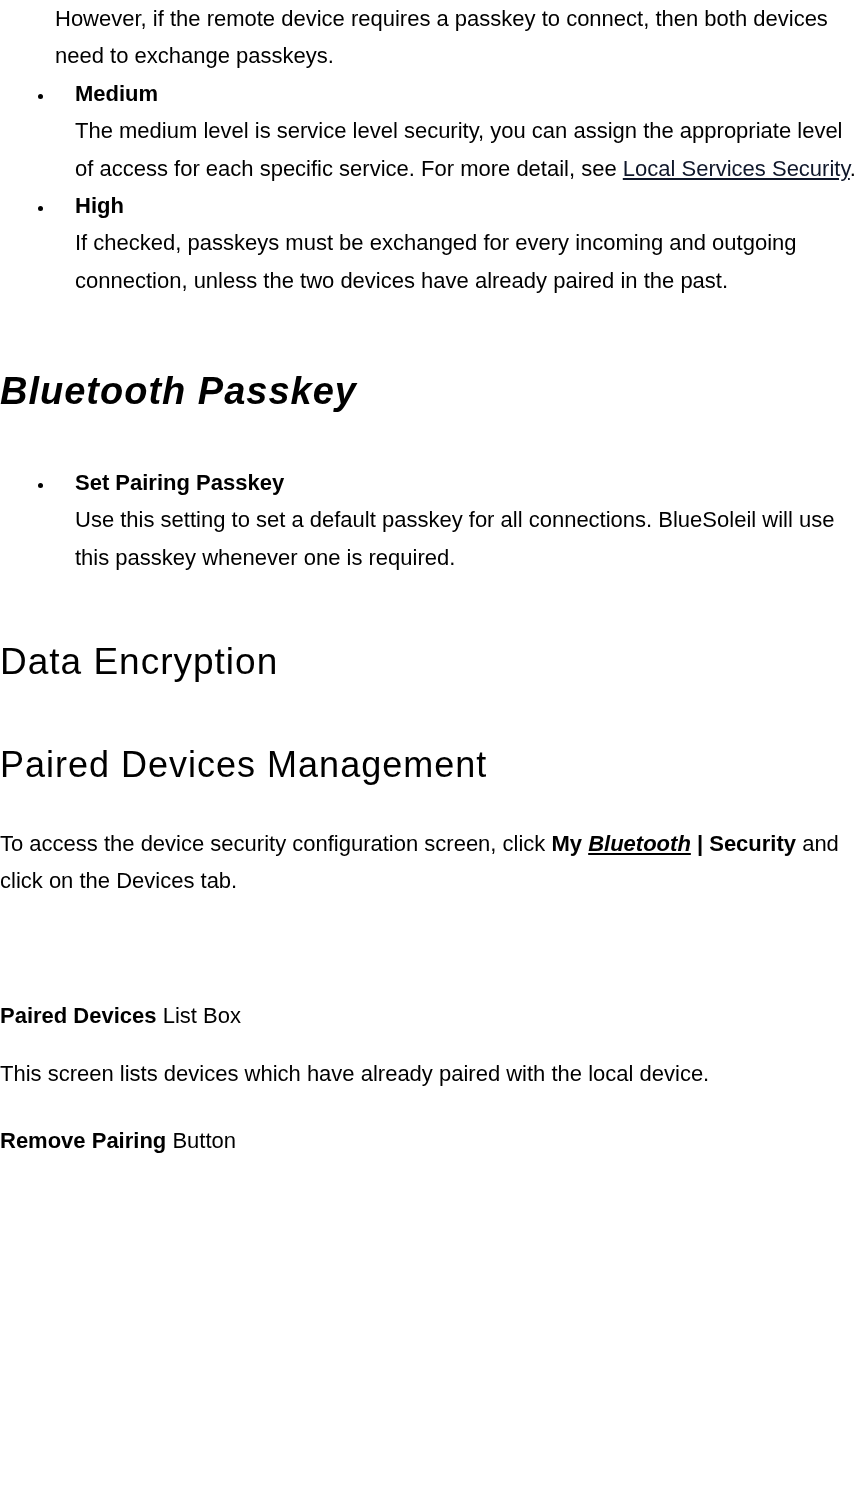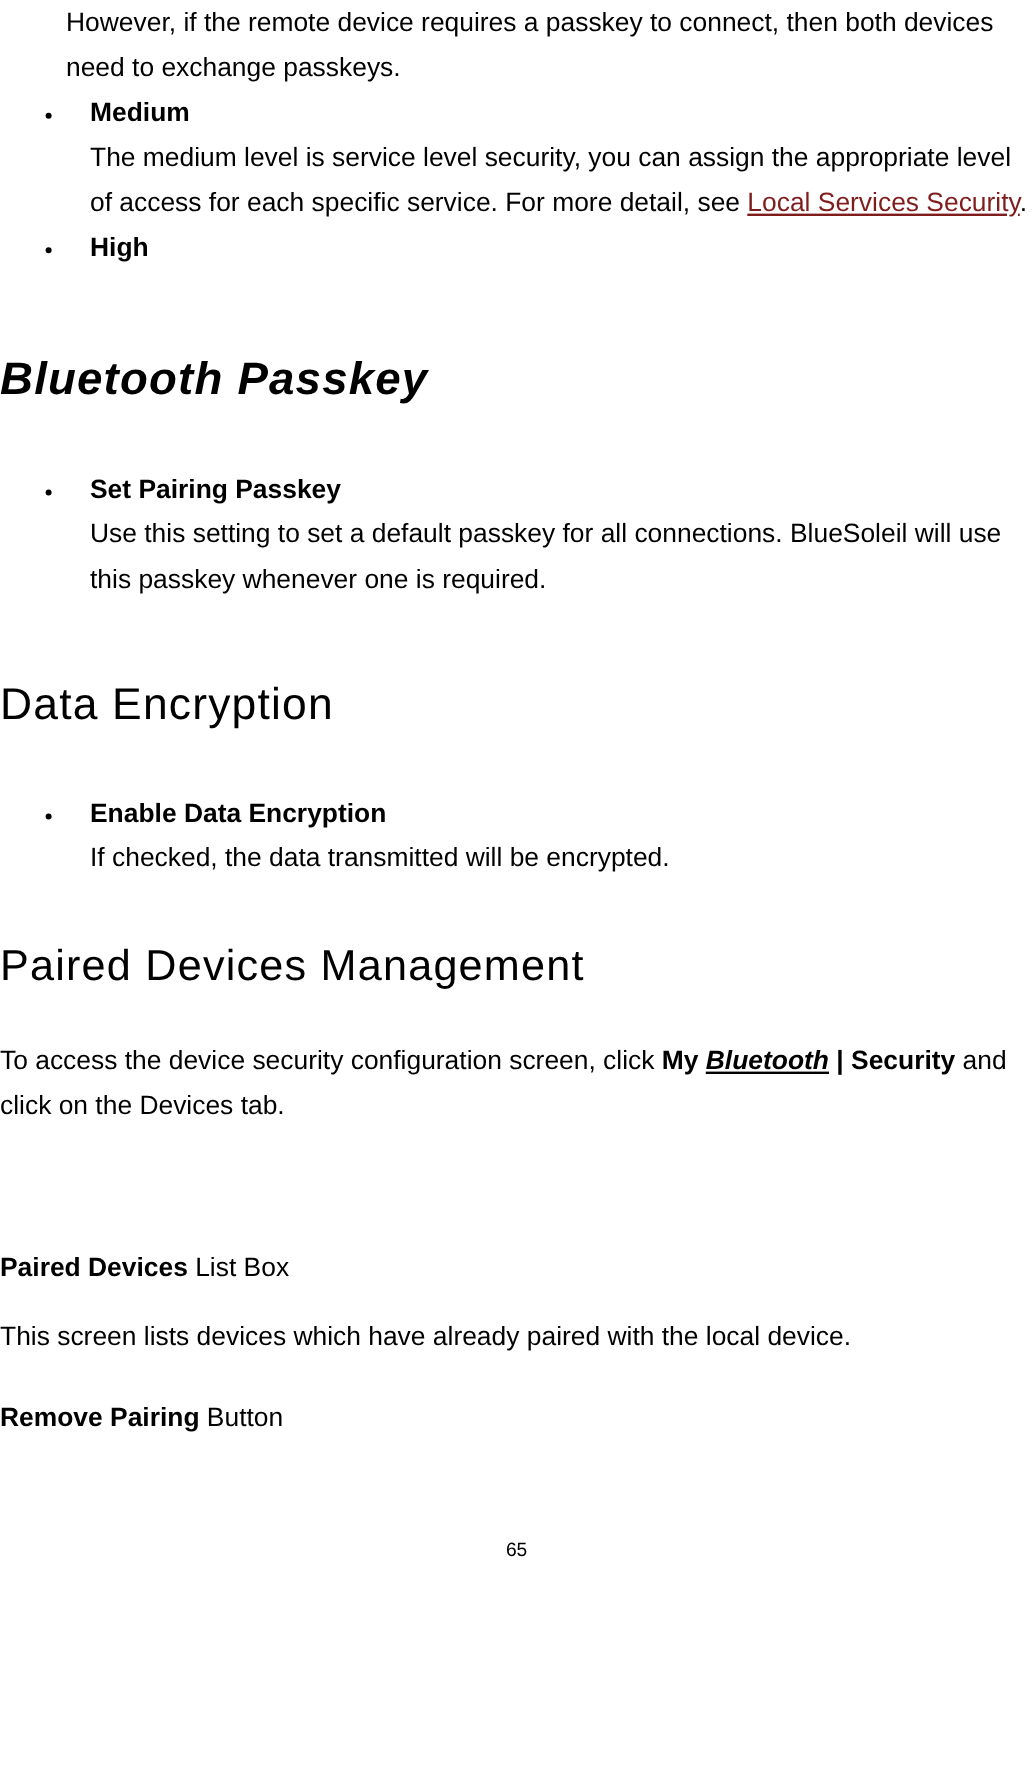--- a/index.html
+++ b/index.html
@@ -25,21 +25,21 @@
       padding-left: 20px;
       margin-bottom: 0;
     }
     li::marker {
       font-size: 18px;
     }
     .bold {
       font-weight: bold;
     }
     a.link {
-      color: #7f1d1d;
+      color: #0f172a;
       text-decoration: underline;
     }
     h2.italic-heading {
       font-family: Verdana, Arial, sans-serif;
       font-size: 38px;
       font-weight: bold;
       font-style: italic;
       letter-spacing: 1px;
       margin: 60px 0 40px 0;
       padding-left: 0;
@@ -83,54 +83,48 @@
   <ul>
     <li style="list-style:none; margin-left:-20px; padding-left:20px;">
       <span>However, if the remote device requires a passkey to connect, then both devices need to exchange passkeys.</span>
     </li>
     <li>
       <span class="bold">Medium</span><br>
       <span>The medium level is service level security, you can assign the appropriate level of access for each specific service. For more detail, see </span><a class="link" href="#">Local Services Security</a><span>.</span>
     </li>
     <li>
       <span class="bold">High</span><br>
+      <span>If checked, passkeys must be exchanged for every incoming and outgoing connection, unless the two devices have already paired in the past.</span>
     </li>
   </ul>
 
   <h2 class="italic-heading">Bluetooth Passkey</h2>
 
   <ul>
     <li>
       <span class="bold">Set Pairing Passkey</span><br>
       <span>Use this setting to set a default passkey for all connections. BlueSoleil will use this passkey whenever one is required.</span>
     </li>
   </ul>
 
   <h2 class="plain-heading">Data Encryption</h2>
 
-  <ul>
-    <li>
-      <span class="bold">Enable Data Encryption</span><br>
-      <span>If checked, the data transmitted will be encrypted.</span>
-    </li>
-  </ul>
 
   <h1 class="main-heading">Paired Devices Management</h1>
 
   <p class="body-text">
     <span>To access the device security configuration screen, click </span><span class="bold">My </span><span class="bold-italic">Bluetooth</span><span class="bold"> | Security</span><span> and click on the Devices tab.</span>
   </p>
 
   <br>
 
   <p class="section-label">
     <span class="bold">Paired Devices</span><span> List Box</span>
   </p>
 
   <p class="body-text">This screen lists devices which have already paired with the local device.</p>
 
   <p class="section-label">
     <span class="bold">Remove Pairing</span><span> Button</span>
   </p>
 
-  <div class="page-number">65</div>
 
 </div>
 
 </body></html>

